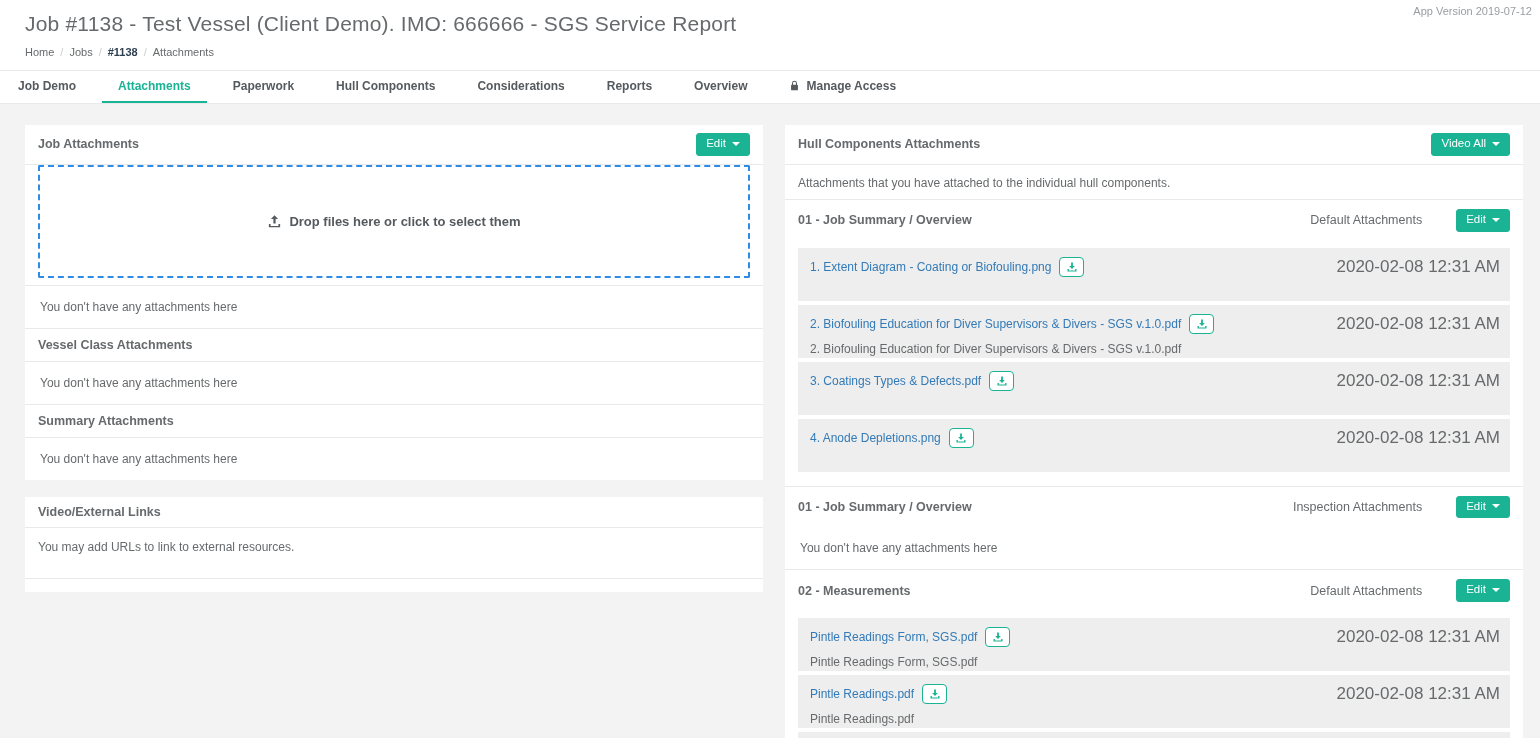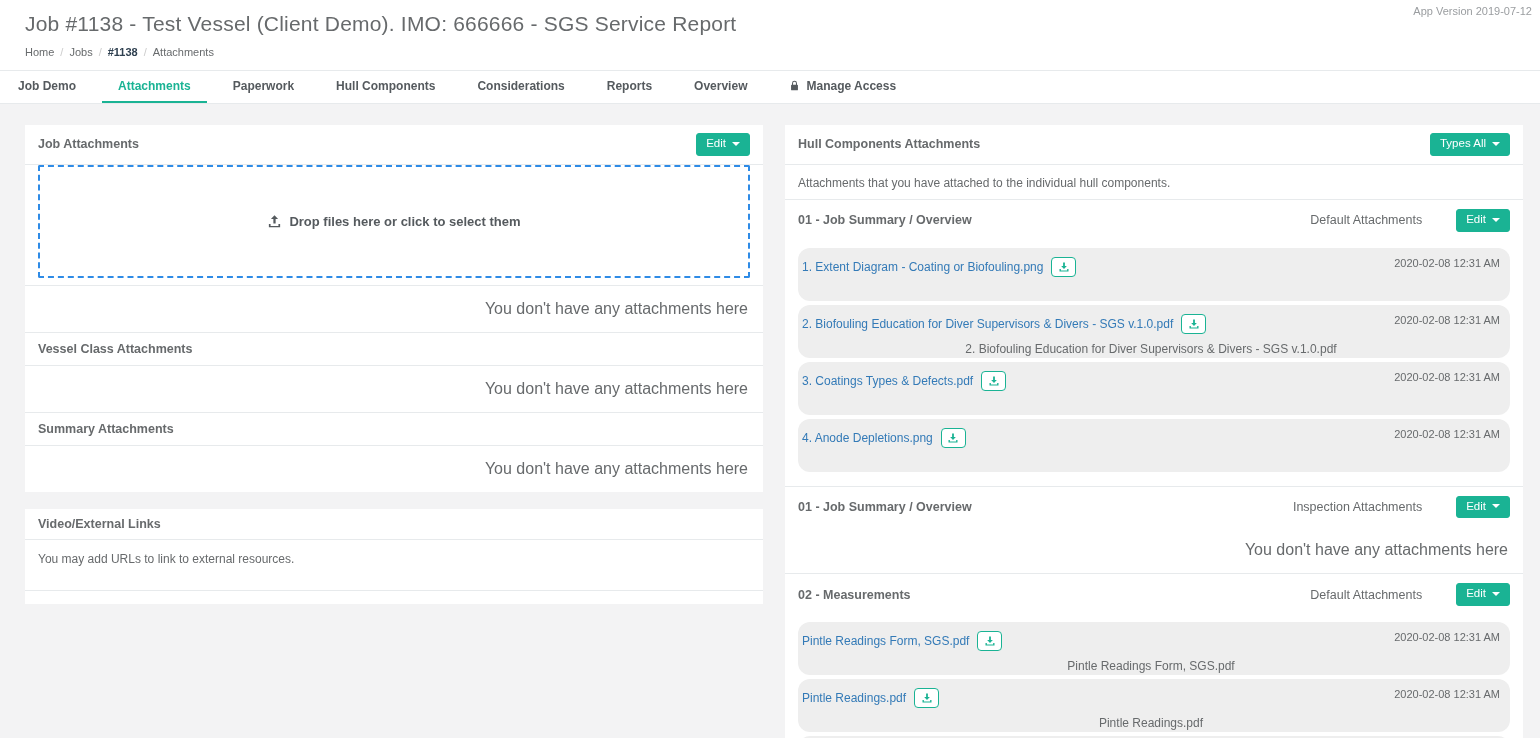--- a/index.html
+++ b/index.html
@@ -107,21 +107,21 @@
     display: flex;
     align-items: center;
     justify-content: center;
     gap: 7px;
     font-size: 13px;
     font-weight: 700;
     color: #555a5e;
     cursor: pointer;
     border-radius: 2px;
   }
-  .empty-row { padding: 14px 15px; font-size: 16px; color: #676a6c; text-align: right; }
+  .empty-row { padding: 14px 15px; font-size: 12px; color: #676a6c; }
   .empty-row.bt { border-top: 1px solid #e7eaec; }
   .sub-title {
     padding: 9px 13px;
     border-top: 1px solid #e7eaec;
     border-bottom: 1px solid #e7eaec;
     font-size: 12.5px;
     font-weight: 700;
     min-height: 31px;
   }
   
@@ -162,45 +162,44 @@
     border-top: 1px solid #e7eaec;
     min-height: 33px;
   }
   .section-component { font-size: 12.5px; font-weight: 700; flex: 1; }
   .section-category { font-size: 12.5px; font-weight: 400; margin-right: 34px; }
   .rows { padding: 7px 13px 14px 13px; display: flex; flex-direction: column; gap: 4px; }
   .rows.empty { padding: 0; }
   .attachment-row {
     background: #eeeeee;
     height: 53px;
-    padding: 9px 10px 0 4px;
-    border-radius: 12px;
+    padding: 9px 10px 0 12px;
+    border-radius: 0;
     position: relative;
     overflow: hidden;
-    text-align: center;
   }
   .row-line { display: flex; align-items: center; gap: 8px; }
   .file-link { color: #337ab7; font-size: 12px; text-decoration: none; }
   .dl-btn {
     background: #fff;
     border: 1px solid #1ab394;
     border-radius: 4px;
     width: 25px;
     height: 20px;
     display: inline-flex;
     align-items: center;
     justify-content: center;
     cursor: pointer;
     flex: none;
   }
   .row-date {
     position: absolute;
     top: 9px;
     right: 10px;
-    font-size: 11px;
+    font-size: 17px;
     color: #676a6c;
   }
   .row-subtitle { margin-top: 8px; font-size: 12px; color: #676a6c; }
 </style>
 </head>
 <body>
 
 <div class="page-header">
   <span class="app-version">App Version 2019-07-12</span>
   <div class="page-title">Job #1138 - Test Vessel (Client Demo). IMO: 666666 - SGS Service Report</div>
@@ -280,21 +279,21 @@
       </div>
       <div class="card-footer"></div>
     </div>
   </div>
 
   <div class="col">
     <div class="card">
       <div class="card-title">
         <span>Hull Components Attachments</span>
         <button class="btn-green">
-          <span>Types All</span>
+          <span>Video All</span>
           <span class="caret"></span>
         </button>
       </div>
       <div class="card-desc">Attachments that you have attached to the individual hull components.</div>
       <div>
           <div class="hc-section">
     <div class="section-header">
       <span class="section-component">01 - Job Summary / Overview</span>
       <span class="section-category">Default Attachments</span>
       <button class="btn-green">

